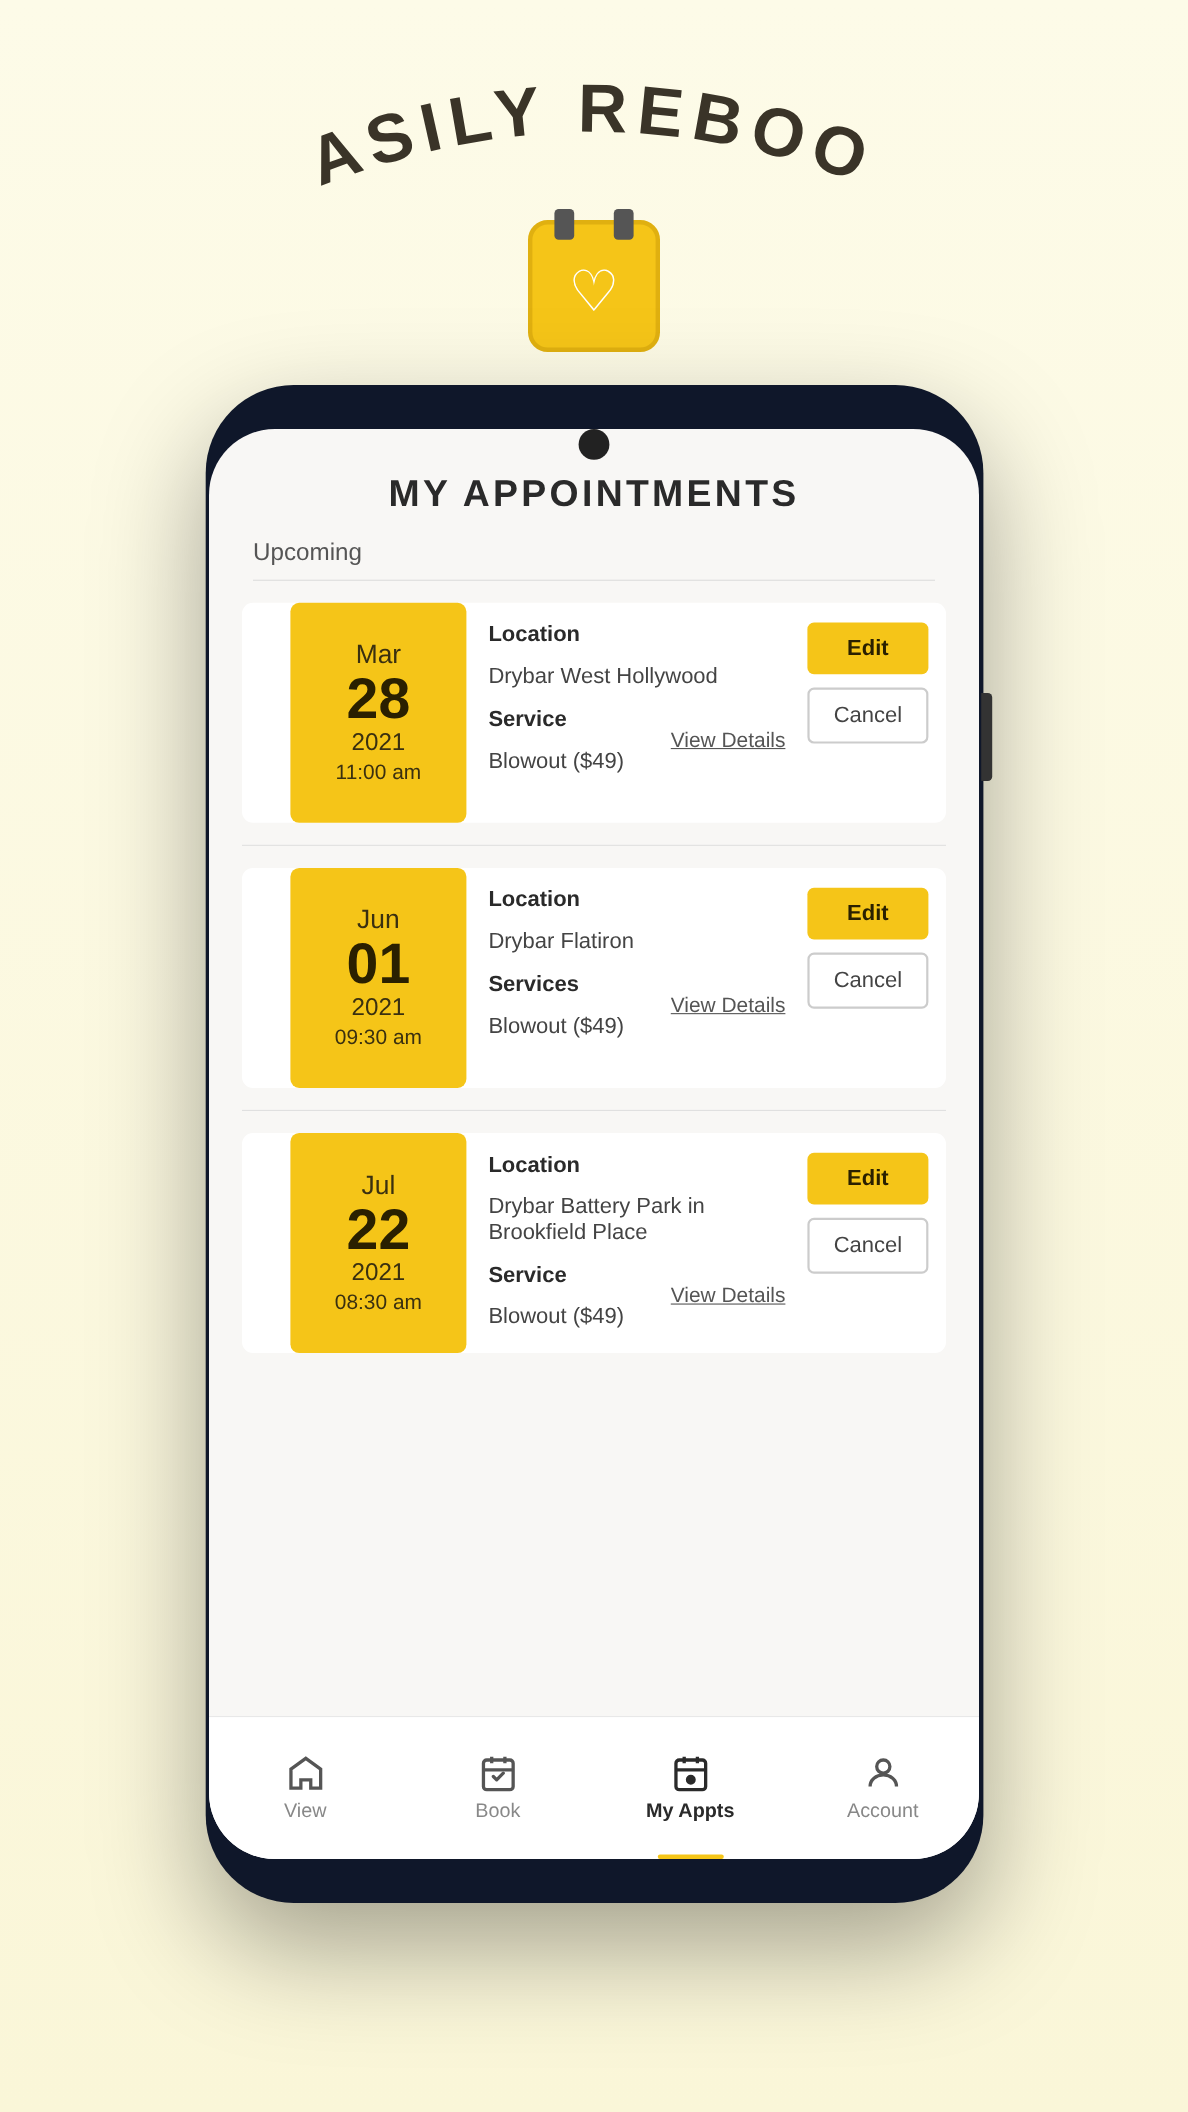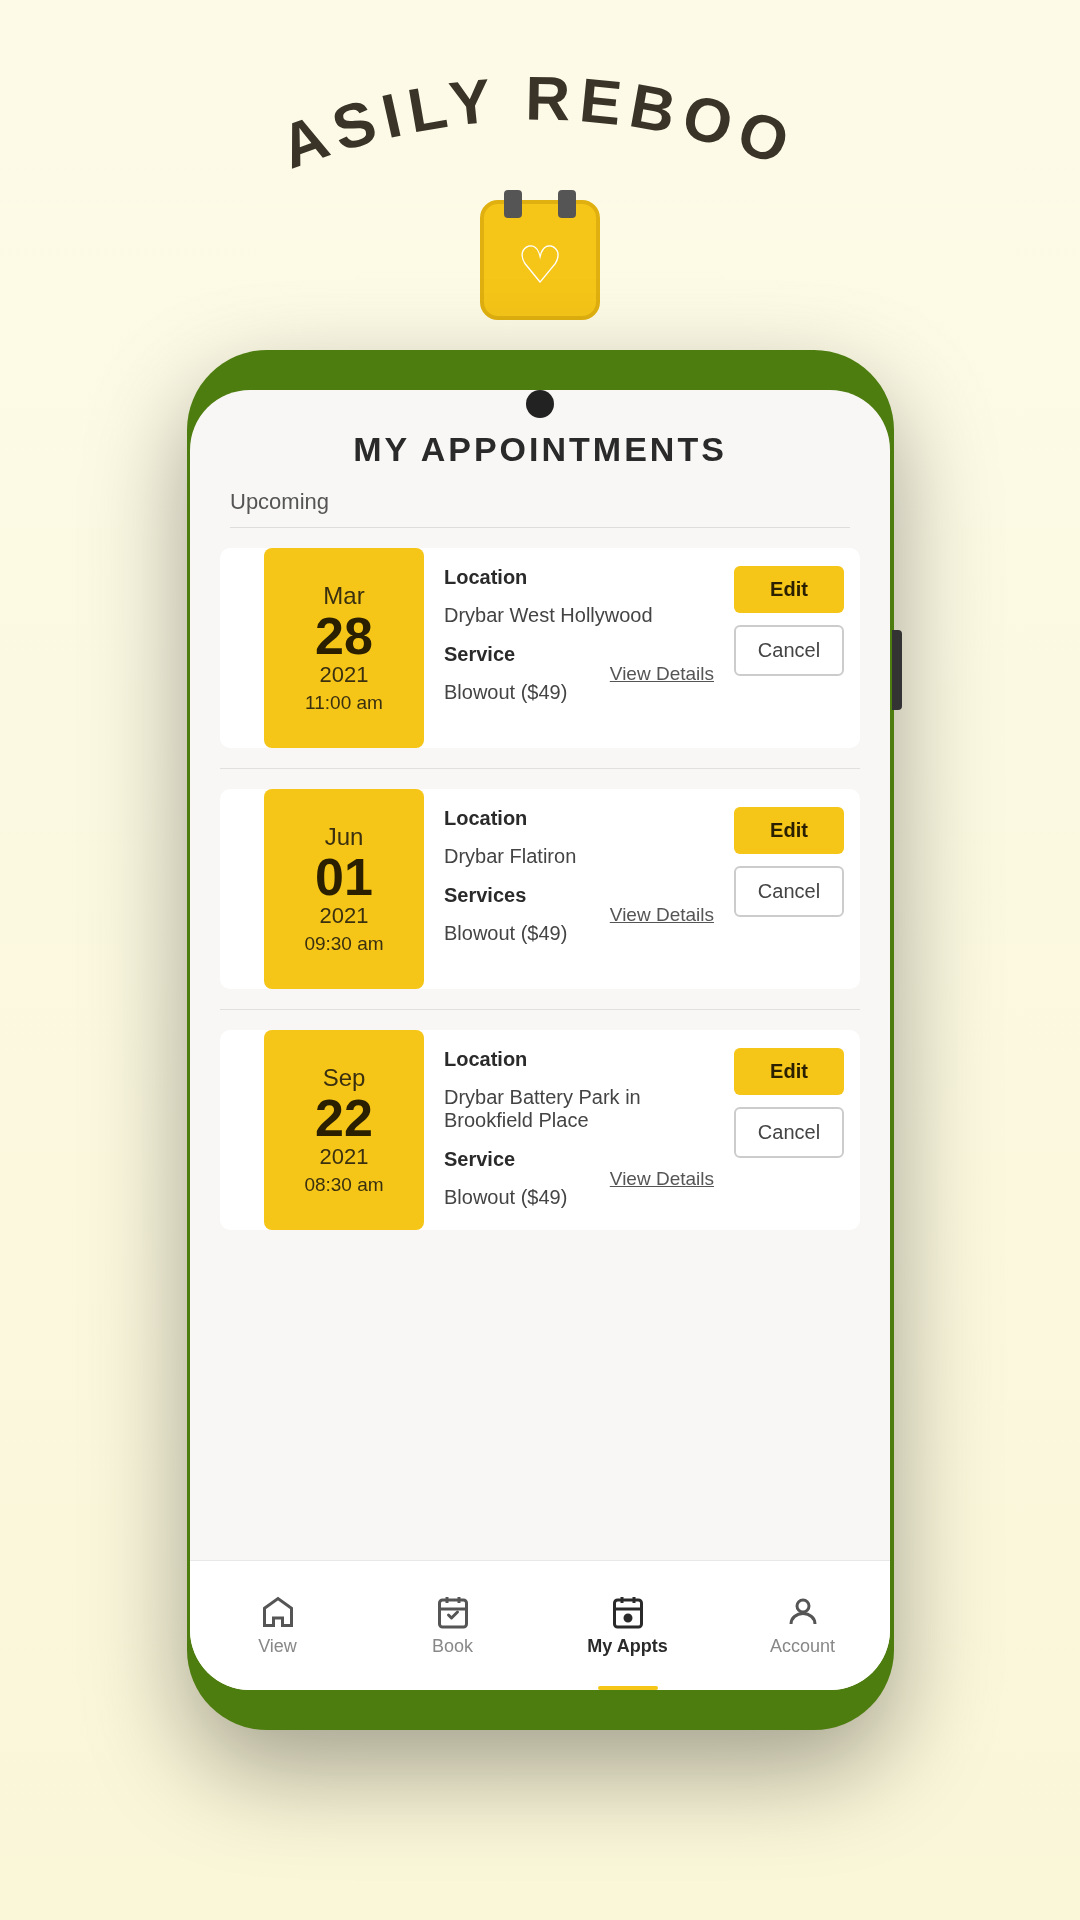--- a/index.html
+++ b/index.html
@@ -62,21 +62,21 @@
     .cal-heart {
       font-size: 52px;
       color: white;
       margin-top: 10px;
     }
 
     
     .phone-frame {
       width: 707px;
       height: 1380px;
-      background: #4d7c0f;
+      background: #0f172a;
       border-radius: 80px;
       position: relative;
       display: flex;
       align-items: center;
       justify-content: center;
       box-shadow: 0 40px 100px rgba(0,0,0,0.35);
     }
 
     .phone-screen {
       width: 700px;
@@ -416,21 +416,21 @@
           <div class="appt-actions">
             <button class="btn-edit">Edit</button>
             <button class="btn-cancel">Cancel</button>
           </div>
         </div>
 
         <div class="card-separator"></div>
 
         <div class="appt-card">
           <div class="appt-date-box">
-            <span class="date-month">Sep</span>
+            <span class="date-month">Jul</span>
             <span class="date-day">22</span>
             <span class="date-year">2021</span>
             <span class="date-time">08:30 am</span>
           </div>
           <div class="appt-details">
             <div class="detail-section">
               <div class="detail-label">Location</div>
               <div class="detail-value">Drybar Battery Park in Brookfield Place</div>
             </div>
             <div class="detail-row">

